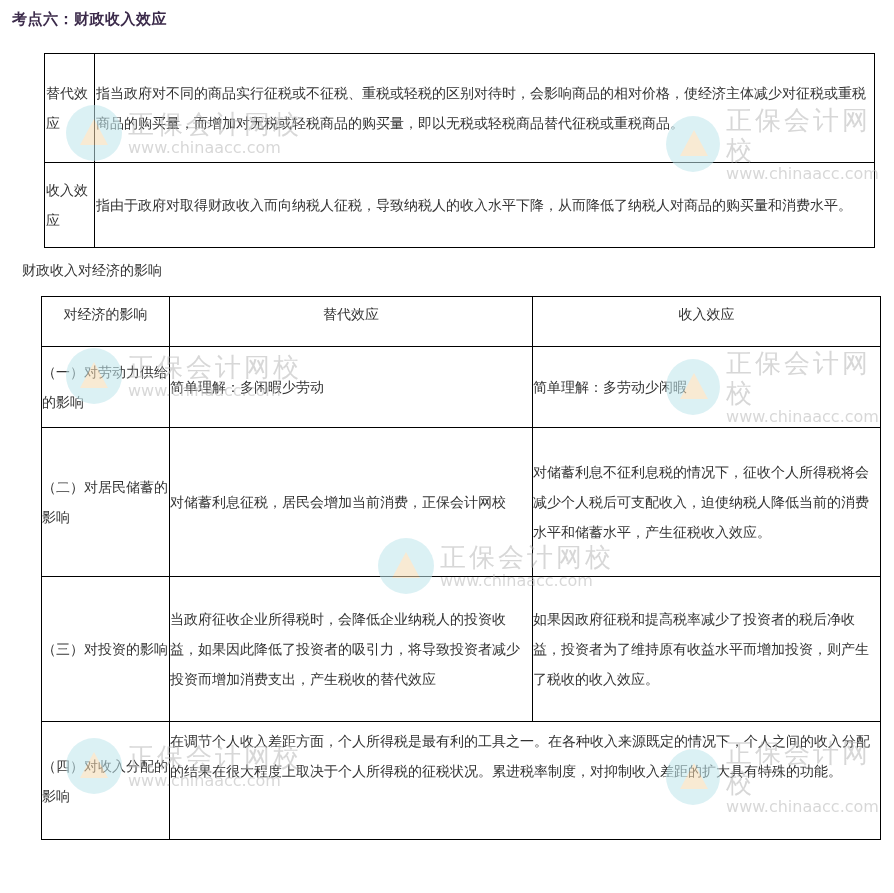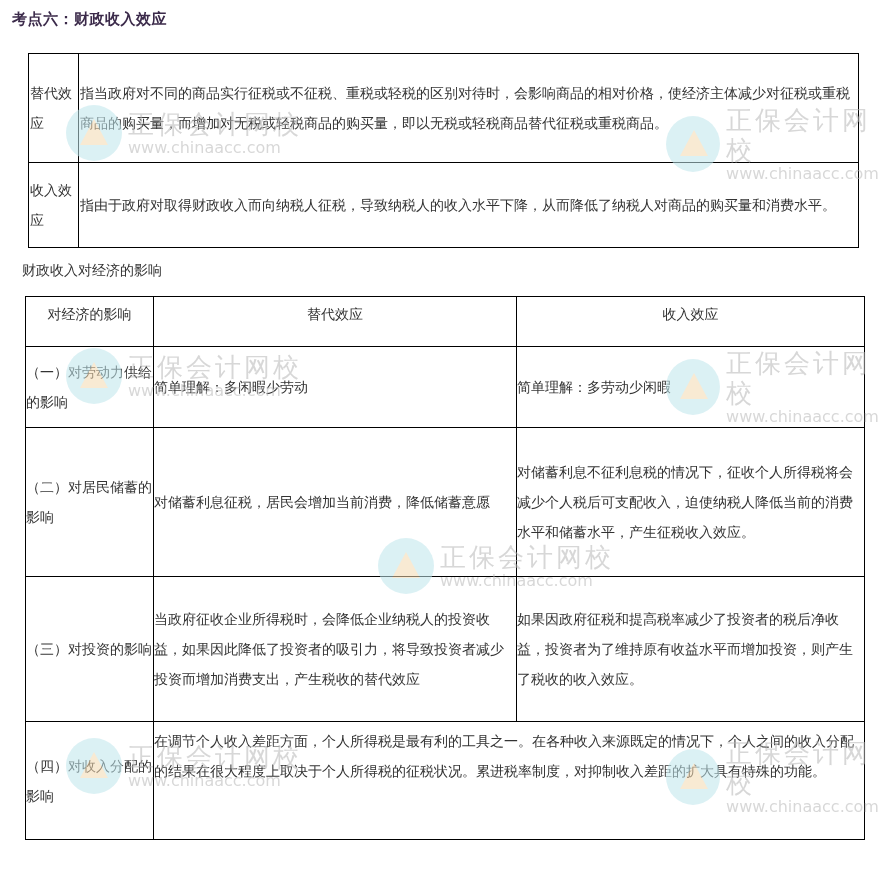--- a/index.html
+++ b/index.html
@@ -6,21 +6,21 @@
     body {
       width: 894px; height: 893px; position: relative; overflow: hidden;
       font-family: "DejaVu Sans", "Liberation Sans", sans-serif;
       color: #333333; font-size: 14px;
     }
     .title {
       position: absolute; left: 12px; top: 10px;
       font-family: "DejaVu Serif", "Liberation Serif", serif;
       font-weight: bold; font-size: 15px; color: #3b2a4a; letter-spacing: 0.5px;
     }
-    table { border-collapse: collapse; position: absolute; table-layout: fixed; }
+    table { border-collapse: collapse; position: absolute; table-layout: fixed; margin-left: 16px; }
     td { border: 1px solid #000; vertical-align: middle; padding: 0; line-height: 30px; font-size: 14px; color: #333; }
     #t1 { left: 28px; top: 53px; width: 831px; }
     #t1 td.lbl { width: 48px; padding-left: 1px; }
     #t1 td.txt { padding-left: 1px; padding-right: 4px; }
     #t1 tr.r1 td { height: 108px; }
     #t1 tr.r2 td { height: 84px; }
     .subtitle { position: absolute; left: 22px; top: 262px; font-size: 14px; color: #333; }
     #t2 { left: 25px; top: 296px; width: 839px; }
     #t2 td.c1 { width: 127px; }
     #t2 td.c2 { width: 362px; }
@@ -76,21 +76,21 @@
     <td class="c2">替代效应</td>
     <td class="c3">收入效应</td>
   </tr>
   <tr class="r1">
     <td class="c1 rowlbl">（一）对劳动力供给的影响</td>
     <td class="c2 center">简单理解：多闲暇少劳动</td>
     <td class="c3 center">简单理解：多劳动少闲暇</td>
   </tr>
   <tr class="r2">
     <td class="c1 rowlbl">（二）对居民储蓄的影响</td>
-    <td class="c2">对储蓄利息征税，居民会增加当前消费，降低储蓄意愿</td>
+    <td class="c2">对储蓄利息征税，居民会增加当前消费，正保会计网校</td>
     <td class="c3">对储蓄利息不征利息税的情况下，征收个人所得税将会减少个人税后可支配收入，迫使纳税人降低当前的消费水平和储蓄水平，产生征税收入效应。</td>
   </tr>
   <tr class="r3">
     <td class="c1 rowlbl">（三）对投资的影响</td>
     <td class="c2">当政府征收企业所得税时，会降低企业纳税人的投资收益，如果因此降低了投资者的吸引力，将导致投资者减少投资而增加消费支出，产生税收的替代效应</td>
     <td class="c3">如果因政府征税和提高税率减少了投资者的税后净收益，投资者为了维持原有收益水平而增加投资，则产生了税收的收入效应。</td>
   </tr>
   <tr class="r4">
     <td class="c1 rowlbl">（四）对收入分配的影响</td>
     <td colspan="2" style="vertical-align: top; padding-top: 4px;">在调节个人收入差距方面，个人所得税是最有利的工具之一。在各种收入来源既定的情况下，个人之间的收入分配的结果在很大程度上取决于个人所得税的征税状况。累进税率制度，对抑制收入差距的扩大具有特殊的功能。</td>

